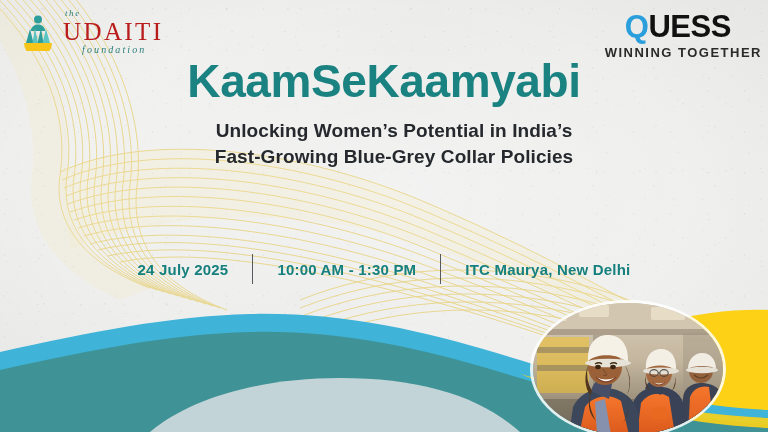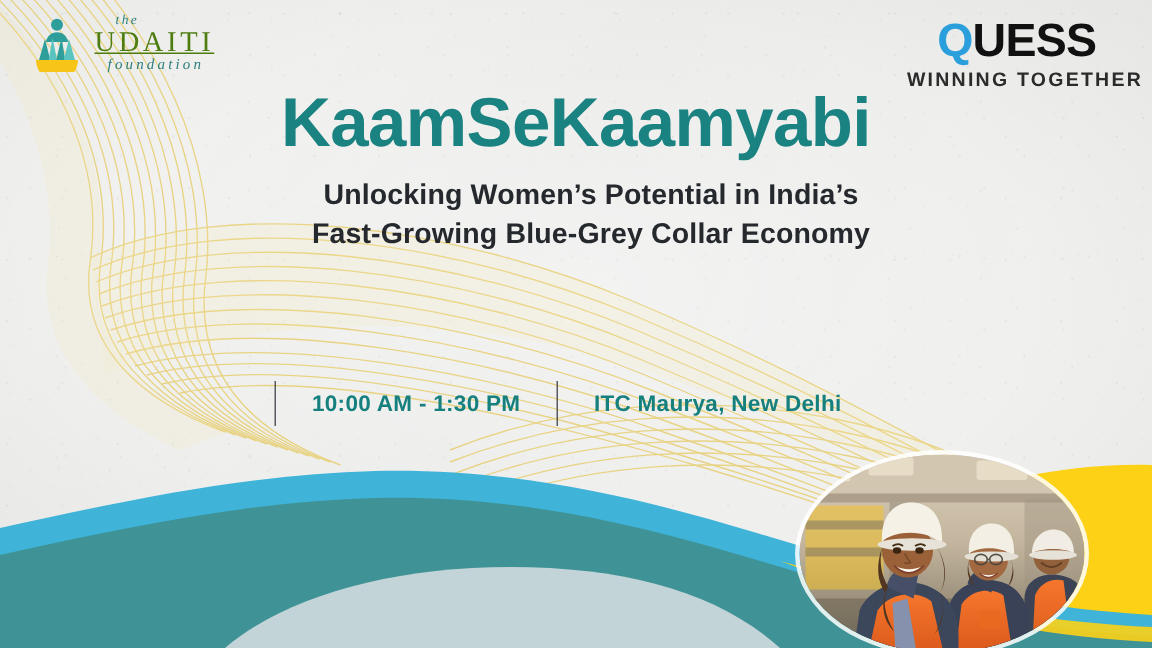--- a/index.html
+++ b/index.html
@@ -43,26 +43,26 @@
   .logo-udaiti {
     position:absolute; left:20px; top:9px;
     display:flex; align-items:center; gap:7px;
     z-index:6;
   }
   .udaiti-mark { width:36px; height:38px; flex:0 0 auto; }
   .udaiti-words { display:flex; flex-direction:column; line-height:1; }
   .udaiti-the {
     font-family:"Liberation Serif", serif;
     font-style:italic; font-size:9px; color:#2c7f7c;
-    letter-spacing:1.6px; margin-left:14px; margin-bottom:1px;
+    letter-spacing:1.6px; margin-left:2px; margin-bottom:1px;
   }
   .udaiti-name {
     font-family:"Liberation Serif", serif;
-    font-size:19px; color:#4d7c0f; letter-spacing:2.4px;
-    font-weight:400; line-height:1;text-decoration:underline;
+    font-size:25px; color:#b91c1c; letter-spacing:2.4px;
+    font-weight:400; line-height:1;
   }
   .udaiti-foundation {
     font-family:"Liberation Serif", serif;
     font-style:italic; font-size:10px; color:#2c7f7c;
     letter-spacing:2.1px; margin-top:1px; margin-left:2px;text-align:center;
   }
   .logo-quess {
     position:absolute; right:6px; top:11px;
     display:flex; flex-direction:column; align-items:center;
     z-index:6;
@@ -203,25 +203,26 @@
   <div class="logo-quess">
     <div class="quess-word"><span class="q">Q</span><span>UESS</span></div>
     <div class="quess-tag">WINNING TOGETHER</div>
   </div>
 
   <div class="content">
     <div class="title">KaamSeKaamyabi</div>
 
     <div class="subtitle">
       <div>Unlocking Women’s Potential in India’s</div>
-      <div>Fast-Growing Blue-Grey Collar Economy</div>
+      <div>Fast-Growing Blue-Grey Collar Policies</div>
     </div>
 
 
     <div class="details">
+      <div class="detail-item">24 July 2025</div>
       <div class="detail-sep"></div>
       <div class="detail-item">10:00 AM - 1:30 PM</div>
       <div class="detail-sep"></div>
       <div class="detail-item">ITC Maurya, New Delhi</div>
     </div>
   </div>
 
   <svg class="waves" viewBox="0 0 768 140" preserveAspectRatio="none">
 
     <path d="M768,18 C 700,16 640,34 560,62 C 470,94 380,120 280,128 C 190,135 90,132 0,122 L 0,140 L 768,140 Z" fill="#fcd116"></path>

